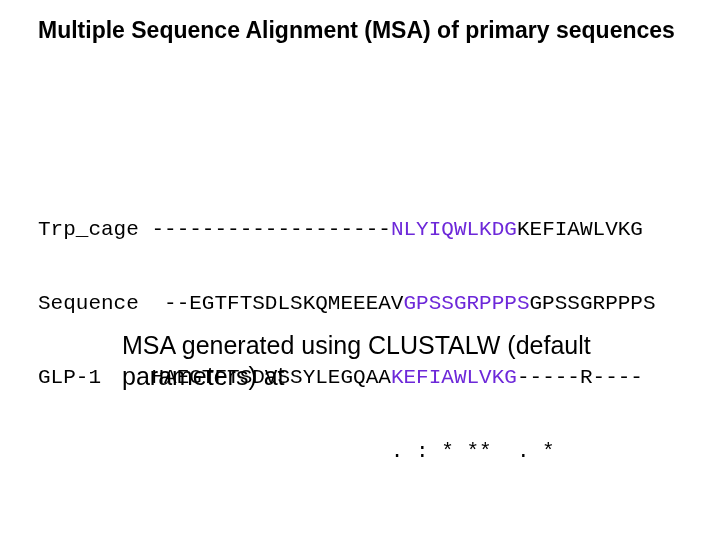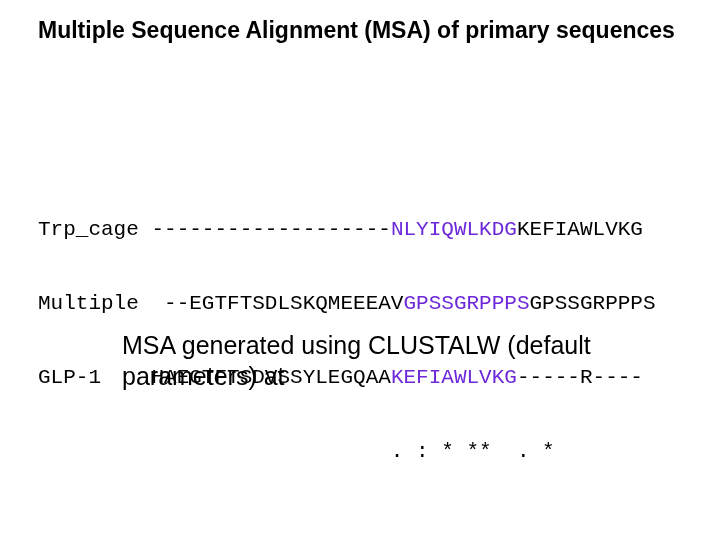--- a/index.html
+++ b/index.html
@@ -61,21 +61,21 @@
 <body>
 
 <div class="slide">
 
   <div class="title">
     <span>Multiple Sequence Alignment (MSA) of primary sequences</span><br>
   </div>
 
   <div class="alignment">
     <div><span class="label">Trp_cage</span> <span>-------------------</span><span class="hl">NLYIQWLKDG</span><span>KEFIAWLVKG</span></div>
-    <div><span class="label">Multiple </span> <span>--EGTFTSDLSKQMEEEAV</span><span class="hl">GPSSGRPPPS</span><span>GPSSGRPPPS</span></div>
+    <div><span class="label">Sequence </span> <span>--EGTFTSDLSKQMEEEAV</span><span class="hl">GPSSGRPPPS</span><span>GPSSGRPPPS</span></div>
     <div><span class="label">GLP-1   </span> <span>HAEGTFTSDVSSYLEGQAA</span><span class="hl">KEFIAWLVKG</span><span>-----R----</span></div>
     <div class="consensus"><span>                            </span><span>. : * **  . *</span></div>
   </div>
 
   <div class="caption">
     <span>MSA generated using CLUSTALW (default parameters) at</span><br>
   </div>
 
 </div>
 

